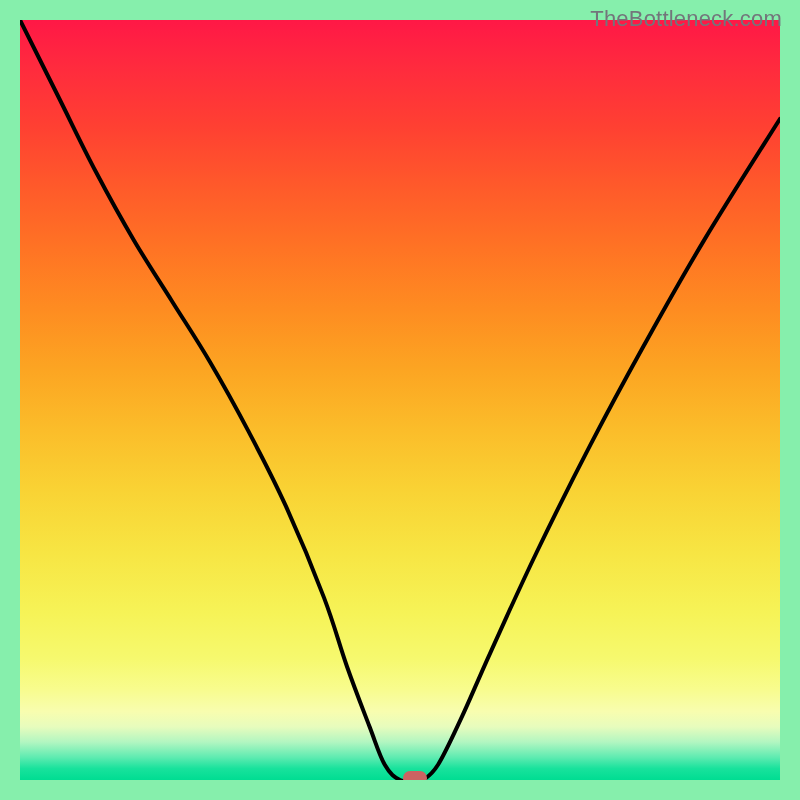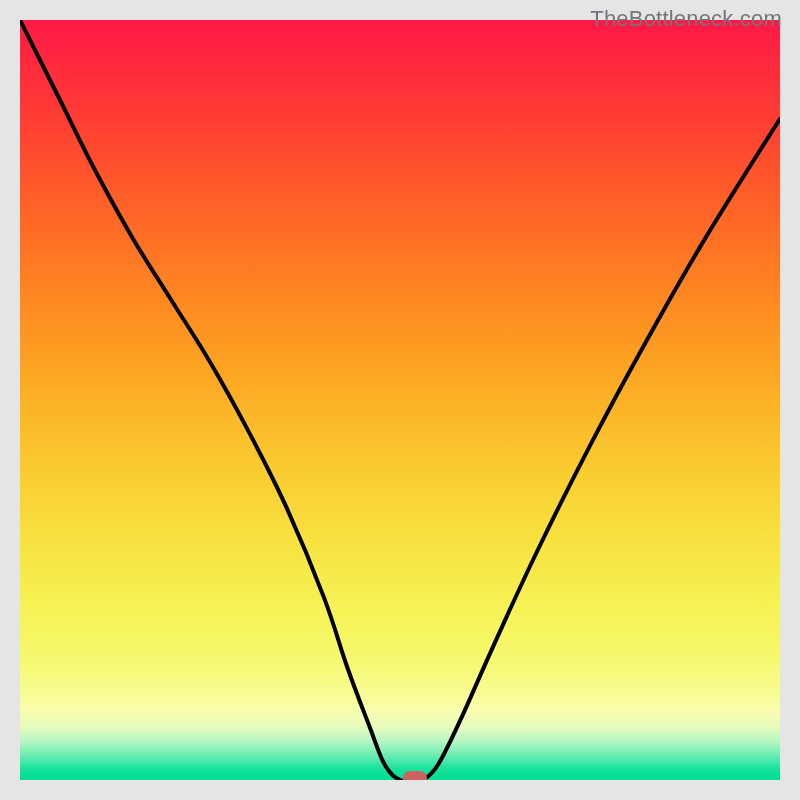--- a/index.html
+++ b/index.html
@@ -8,21 +8,21 @@
     width: 800px;
     height: 800px;
     background: #000;
     overflow: hidden;
     font-family: Arial, Helvetica, sans-serif;
   }
   .frame {
     position: relative;
     width: 800px;
     height: 800px;
-    background: #e5e5e5;
+    background: #86efac;
   }
   .watermark {
     position: absolute;
     top: 6px;
     right: 18px;
     color: #73757b;
     font-size: 22px;
     font-weight: 500;
     letter-spacing: 0.2px;
     z-index: 4;

